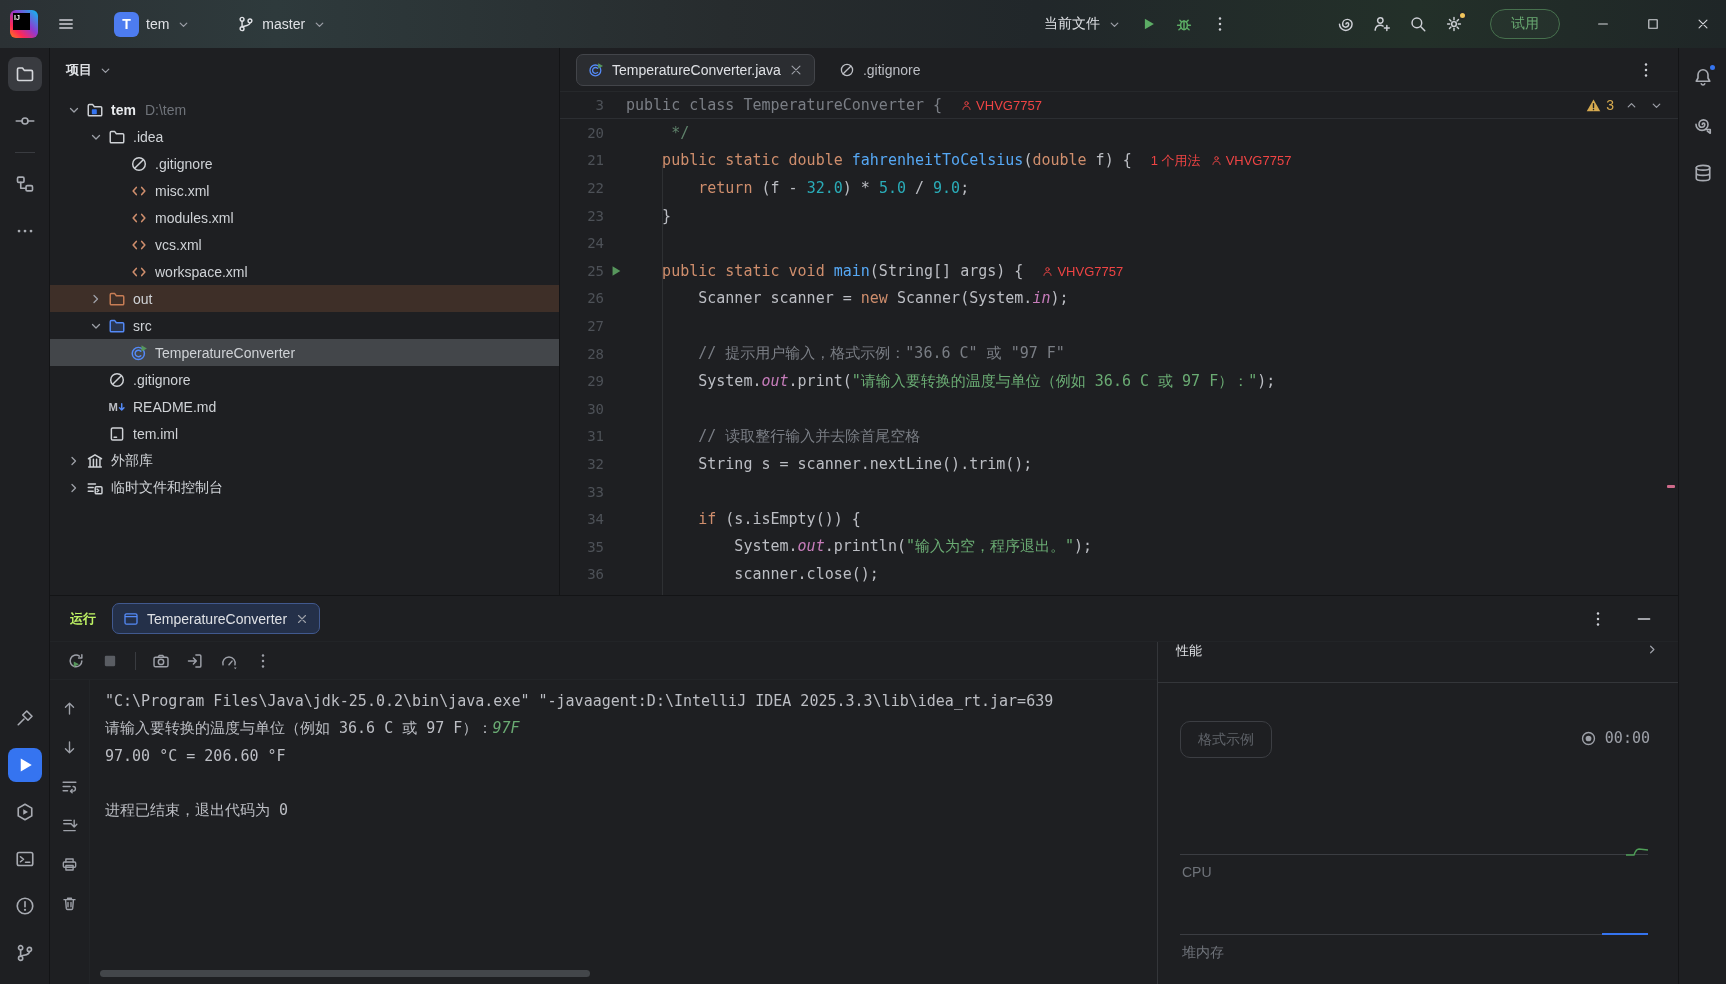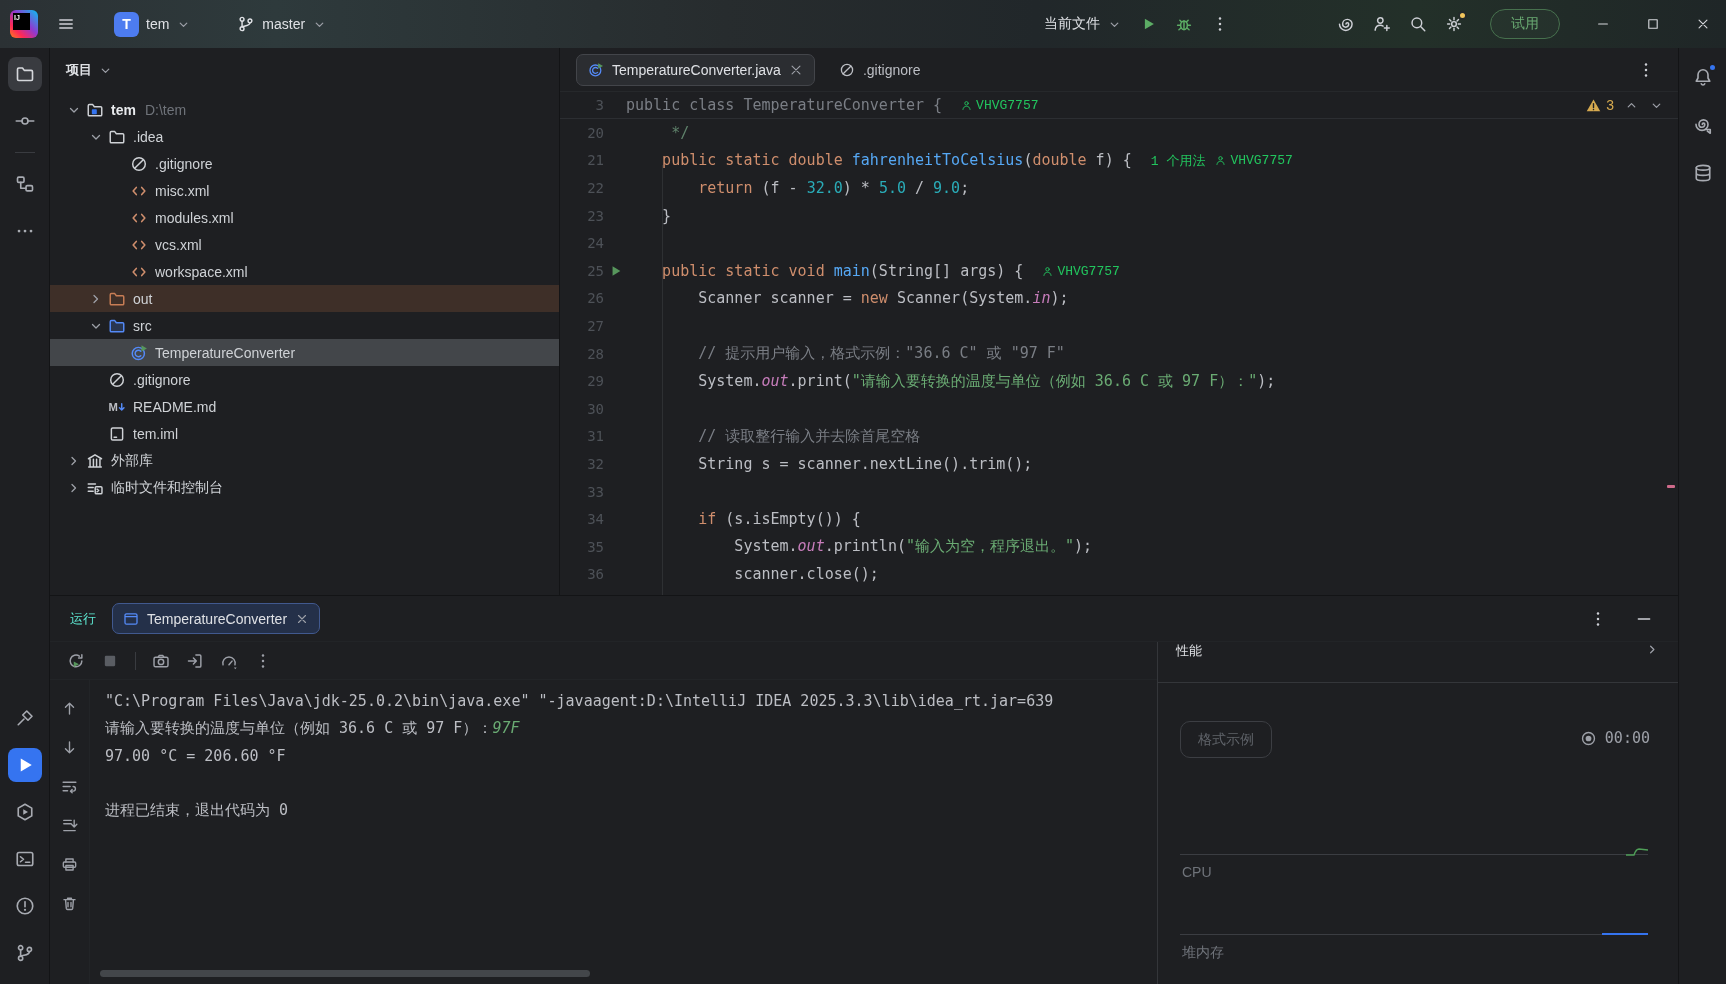--- a/index.html
+++ b/index.html
@@ -79,28 +79,28 @@
 .c-kw{color:#CF8E6D}
 .c-def{color:#BCBEC4}
 .c-m{color:#56A8F5}
 .c-num{color:#2AACB8}
 .c-str{color:#6AAB73}
 .c-cmt{color:#7A7E85}
 .c-doc{color:#5F826B}
 .c-fi{color:#C77DBB;font-style:italic}
 .c-sticky{color:#7A7E85}
 .c-input{color:#6AAB73;font-style:italic}
-.inlay{color:#22c55e;font-size:13px;font-family:Liberation Mono, monospace;margin-left:10px;display:inline-flex;align-items:center;gap:4px;vertical-align:middle}
+.inlay{color:#ef4444;font-size:13px;font-family:Liberation Sans, sans-serif;margin-left:10px;display:inline-flex;align-items:center;gap:4px;vertical-align:middle}
 .inlay svg{width:11px;height:11px}
 .stripe-mark{position:absolute;right:3px;width:8px;height:3px;border-radius:1px;background:#CE6A8A;top:437px}
 
 
 .runpanel{flex:1;display:flex;flex-direction:column;min-height:0}
 .run-head{height:46px;flex:none;display:flex;align-items:center;padding:0 18px 0 20px;border-bottom:1px solid #222427}
-.run-title{font-weight:normal;font-size:13px;color:#5eead4;margin-right:16px}
+.run-title{font-weight:bold;font-size:13px;color:#bef264;margin-right:16px}
 .run-tab{height:31px;display:flex;align-items:center;gap:8px;padding:0 10px;border-radius:7px;background:#243049;border:1px solid #41598f;color:#DFE1E5}
 .run-tab .ic{width:16px;height:16px}
 .run-head-right{margin-left:auto;display:flex;align-items:center;gap:14px;color:#CED0D6}
 .run-body{flex:1;display:flex;min-height:0}
 .console-zone{flex:1;display:flex;flex-direction:column;min-width:0}
 .run-toolbar{height:38px;flex:none;display:flex;align-items:center;gap:6px;padding-left:12px;border-bottom:1px solid #222427}
 .rt-btn{width:28px;height:28px;border:none;background:transparent;border-radius:6px;color:#9DA0A8;display:flex;align-items:center;justify-content:center}
 .rt-divider{width:1px;height:18px;background:#393B40;margin:0 5px}
 .console-row{flex:1;display:flex;min-height:0;position:relative}
 .console-gutter{width:40px;flex:none;border-right:1px solid #222427;display:flex;flex-direction:column;align-items:center;padding-top:16px;gap:15px}

